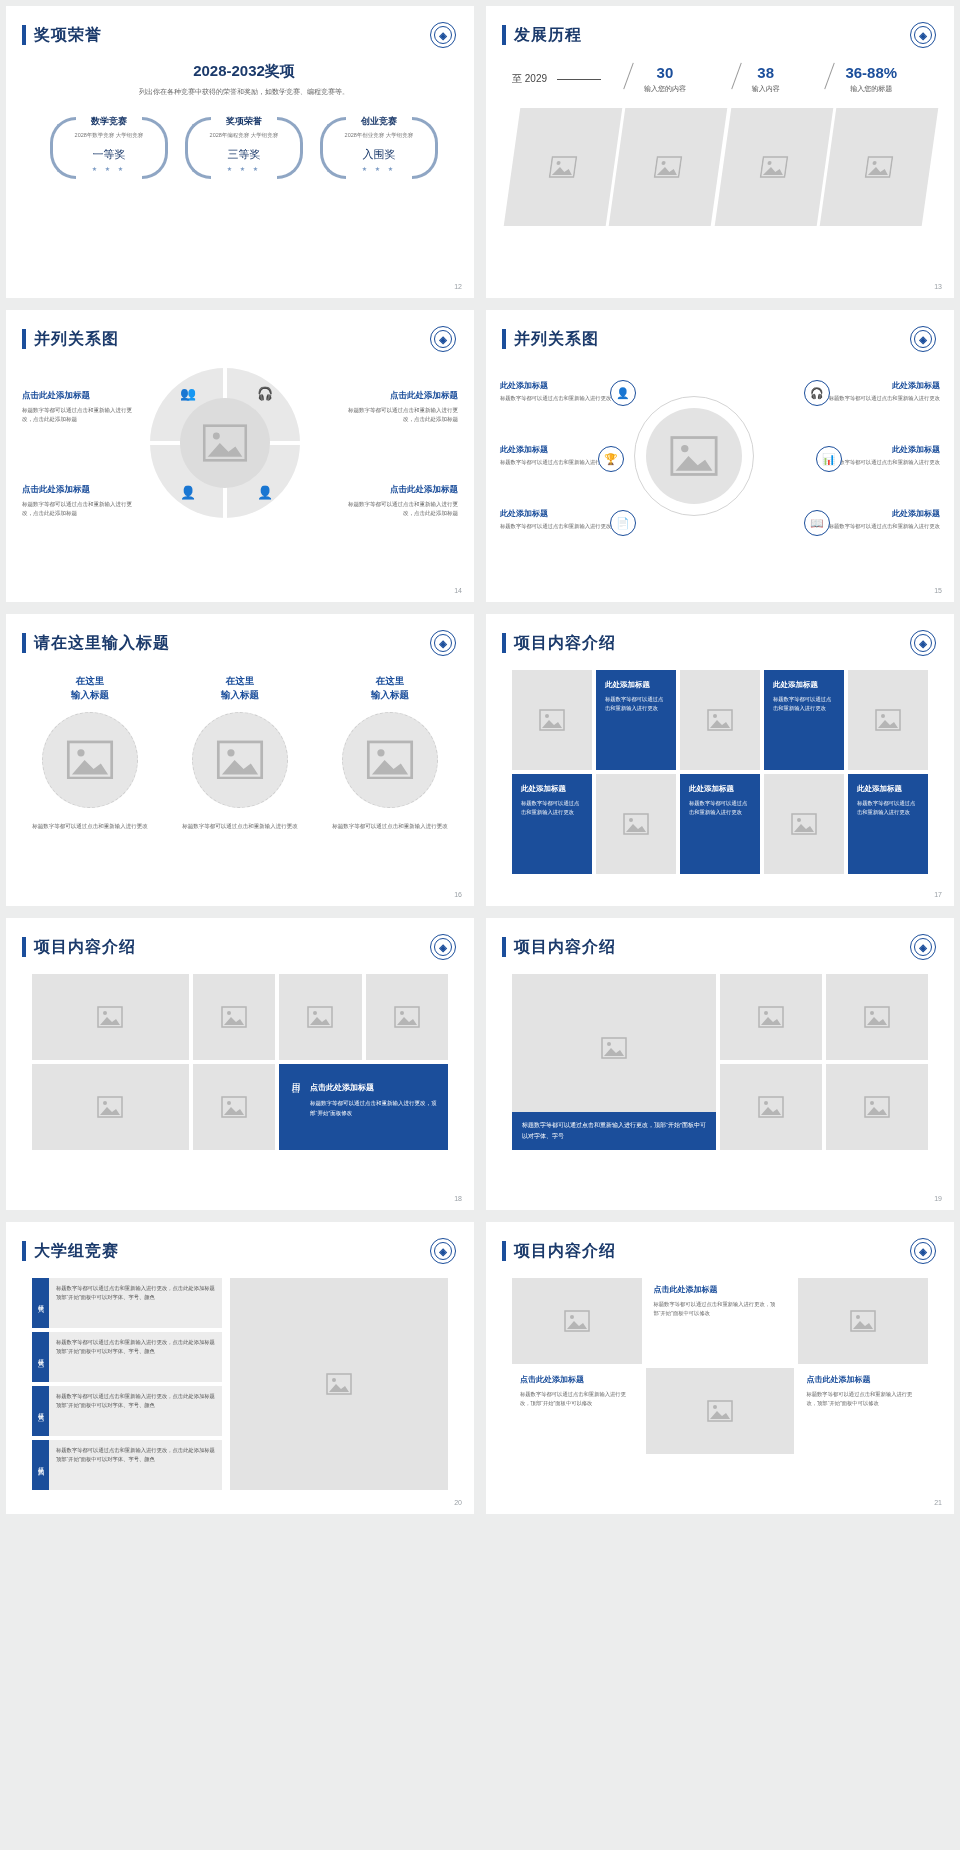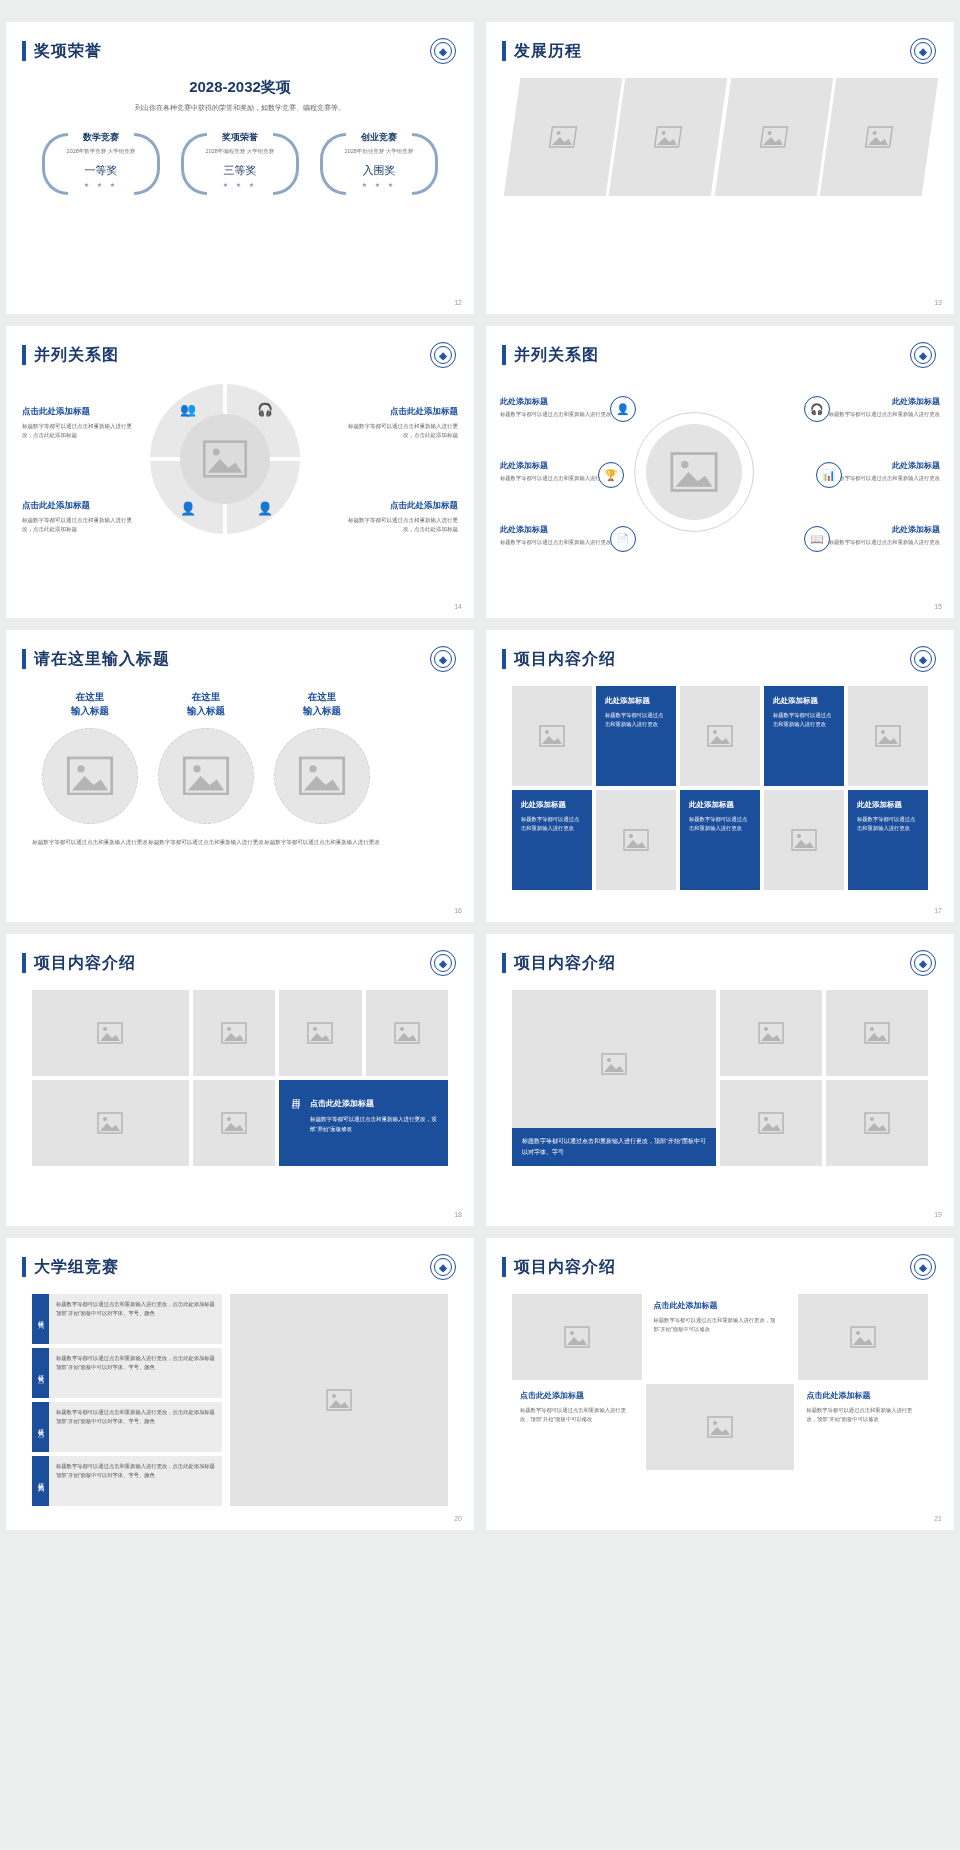--- a/index.html
+++ b/index.html
@@ -6,21 +6,21 @@
   body {
     width: 960px;
     background: #eceded;
     font-family: "Liberation Sans", sans-serif;
     color: #1b3a6b;
   }
   .grid {
     display: grid;
     grid-template-columns: 1fr 1fr;
     gap: 12px;
-    padding: 22px 6px;
+    padding: 6px 6px;
   }
   .slide {
     background: #ffffff;
     position: relative;
     height: 292px;
     overflow: hidden;
   }
   .slide-num {
     position: absolute;
     right: 12px;
@@ -78,21 +78,21 @@
     position: relative;
   }
   .ph .picon {
     position: absolute;
     left: 50%; top: 50%;
     transform: translate(-50%,-50%);
     width: 26px; height: 22px;
   }
   .picon svg { width: 100%; height: 100%; display:block; }
   
-  .s12-body { padding: 14px 30px 0; text-align: center; }
+  .s12-body { padding: 14px 30px 0; text-align: center; margin-left: 8px; }
   .s12-h { font-size: 15px; font-weight: bold; color:#1b3a6b; }
   .s12-sub { font-size: 7px; color:#666; margin-top:6px; }
   .wreaths { display:flex; justify-content:space-between; margin-top:18px; padding: 0 4px;}
   .wreath { width: 122px; position: relative; text-align:center; }
   .wreath .wname { font-size: 9px; font-weight: bold; color:#1b3a6b; }
   .wreath .wdesc { font-size: 5.5px; color:#777; line-height: 1.5; margin-top:3px;}
   .wreath .wprize { font-size: 11px; font-weight: normal; color:#1b3a6b; margin-top: 8px;}
   .wreath .stars { font-size: 6px; color:#7c9bc4; margin-top: 3px; letter-spacing:3px;}
   .leaf-l, .leaf-r {
     position:absolute; top: 2px; width: 26px; height: 62px;
@@ -151,21 +151,21 @@
   .s15-center {
     position:absolute; left: 148px; top: 44px; width: 120px; height: 120px;
     border-radius:50%; border:1px solid #d4d4d4;
     display:flex; align-items:center; justify-content:center;
   }
   .s15-center .inner {
     width: 96px; height:96px; border-radius:50%; background:#e3e3e3;
     position:relative;
   }
   
-  .s16-wrap { padding: 18px 26px 0; display:flex; }
+  .s16-wrap { padding: 18px 26px 0; display:flex; justify-content:space-between; }
   .s16-col { width: 116px; text-align:center; }
   .s16-col .t { font-size:9.5px; font-weight:bold; color:#1b4e9b; line-height:1.45; }
   .s16-circ {
     width: 96px; height:96px; border-radius:50%; background:#e6e6e6;
     margin: 10px auto 0; position:relative;
     border: 1px dashed #cfcfcf;
   }
   .s16-col .d { font-size:5.5px; color:#666; line-height:1.7; margin-top:14px; }
   
   .mos { display:grid; gap:4px; padding: 14px 26px 0; }
@@ -260,20 +260,41 @@
 
   <div class="slide">
     <div class="hdr">
       <div class="hdr-left">
         <span class="bar"></span>
         <span class="title">发展历程</span>
       </div>
       <span class="logo">
           <span class="mark">◈</span>
         </span>
+    </div>
+    <div class="s13-top">
+      <span class="s13-year">至 2029</span>
+      <span class="s13-line"></span>
+      <div class="s13-stats">
+        <div class="s13-stat">
+          <span class="slash"></span>
+          <div class="sv">30</div>
+          <div class="sl">输入您的内容</div>
+        </div>
+        <div class="s13-stat">
+          <span class="slash"></span>
+          <div class="sv">38</div>
+          <div class="sl">输入内容</div>
+        </div>
+        <div class="s13-stat">
+          <span class="slash"></span>
+          <div class="sv">36-88%</div>
+          <div class="sl">输入您的标题</div>
+        </div>
+      </div>
     </div>
     <div class="s13-imgs">
       <div class="ph">
           <span class="picon">
             <svg viewBox="0 0 26 22">
               <rect x="1" y="1" width="24" height="20" fill="none" stroke="#b5b5b5" stroke-width="1.5"></rect>
               <circle cx="8" cy="7" r="2" fill="#b5b5b5"></circle>
               <path d="M3 19l7-8 5 5 4-3 4 6z" fill="#b5b5b5"></path>
             </svg>
           </span>

